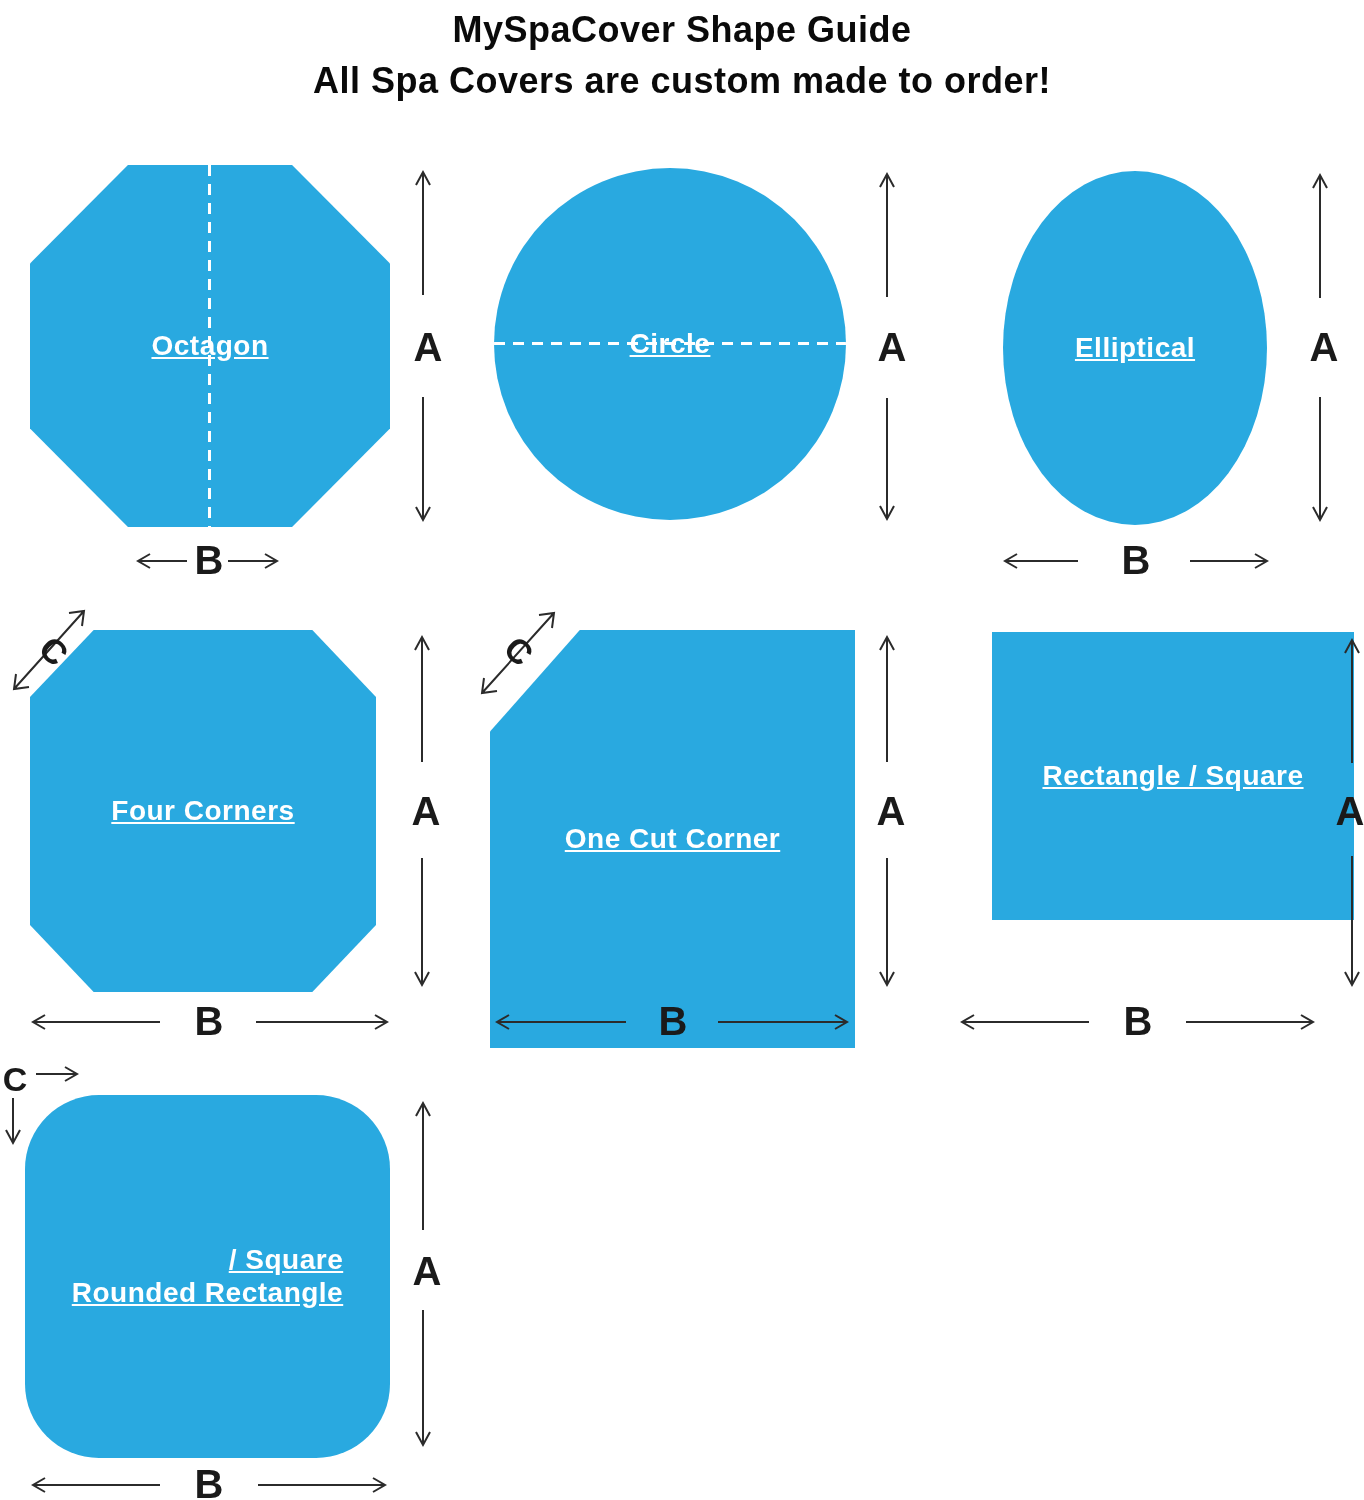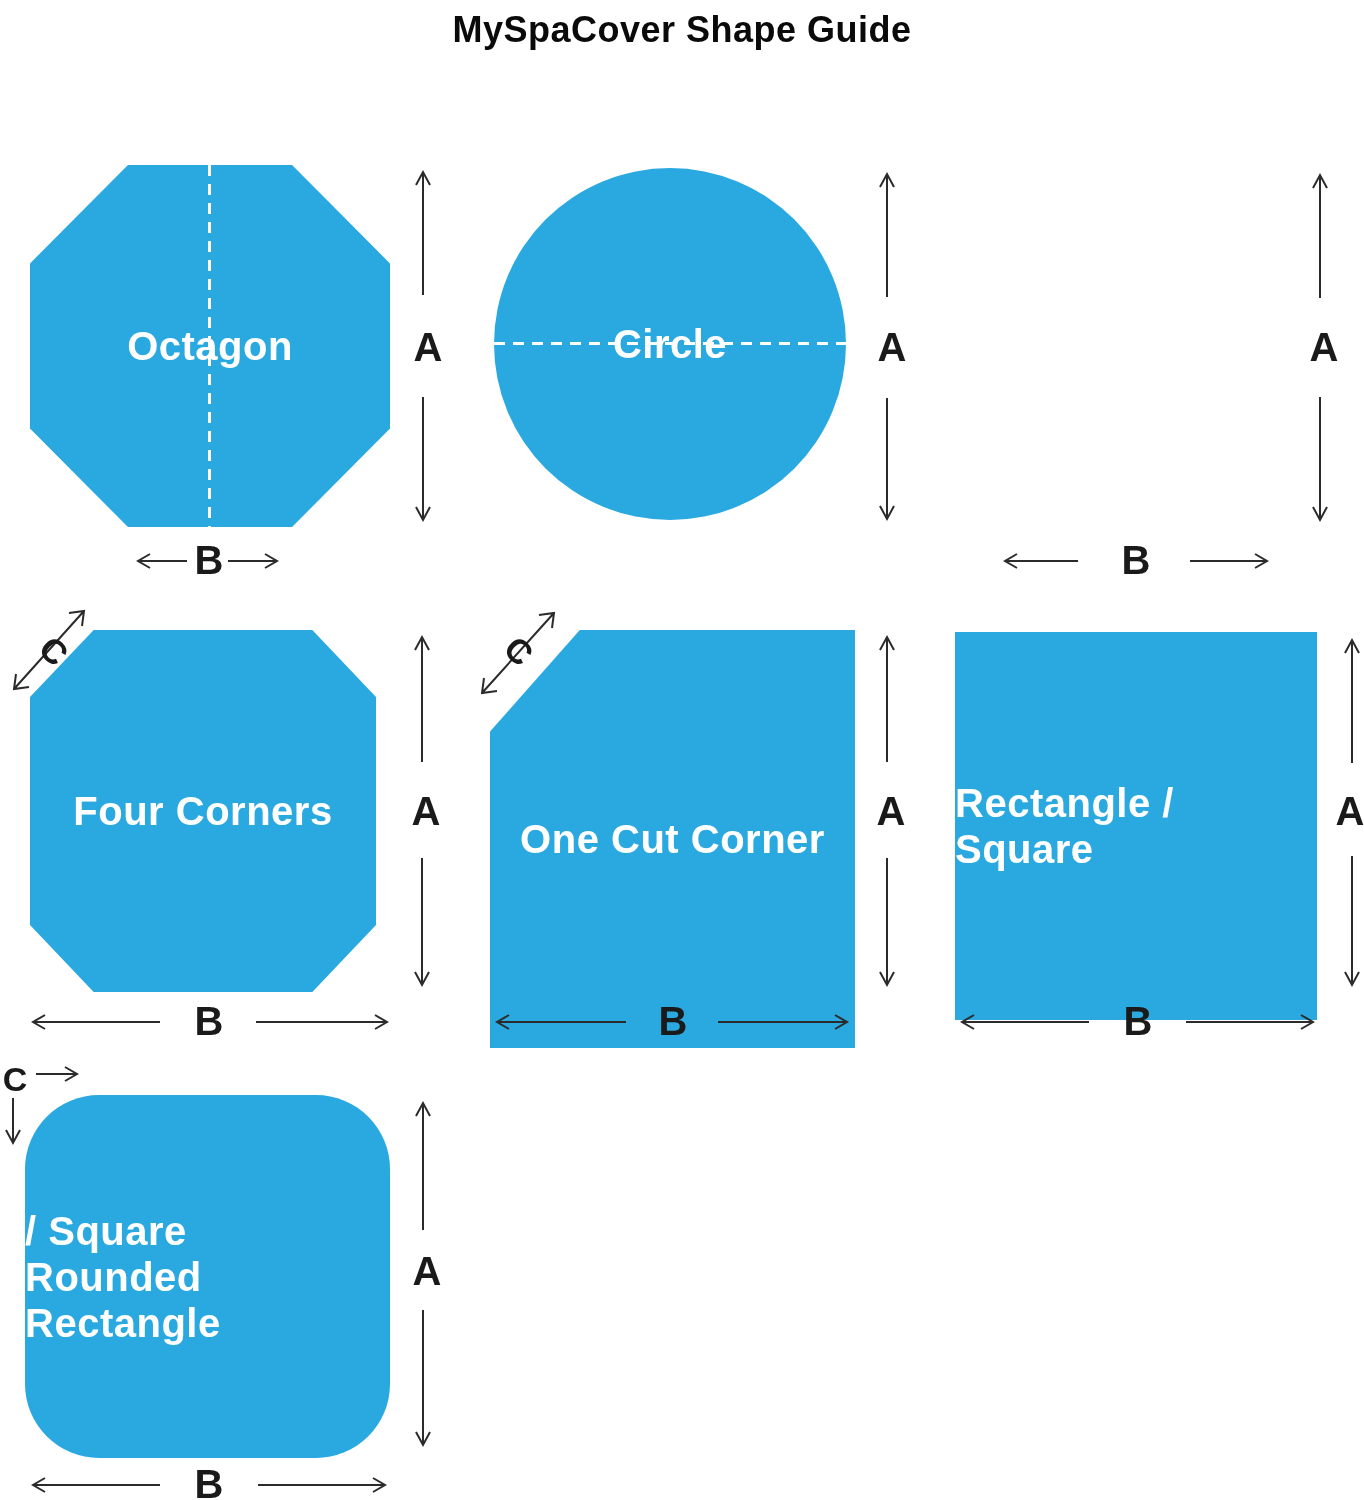--- a/index.html
+++ b/index.html
@@ -14,21 +14,21 @@
   body{font-family:"Liberation Sans", sans-serif;}
   .page{position:relative;width:1364px;height:1500px;background:#fff;overflow:hidden;}
 
   .title{position:absolute;left:0;top:4px;width:100%;text-align:center;
          font-weight:700;color:#0a0a0a;line-height:1.42;}
   .title .t1,.title .t2{font-size:36px;letter-spacing:0.5px;}
 
   .shape{position:absolute;display:flex;align-items:center;justify-content:center;
          background:var(--shape-fill);overflow:hidden;}
   .shape-label{position:relative;z-index:2;color:var(--shape-label);font-weight:700;
-               font-size:40px;text-align:left;line-height:1.15;letter-spacing:0.5px;}
+               font-size:28px;text-align:right;line-height:1.15;letter-spacing:0.5px;text-decoration:underline;}
 
   .vdash{position:absolute;top:0;bottom:0;width:3px;z-index:1;
          background:repeating-linear-gradient(to bottom,var(--dashed-line) 0 11px,transparent 11px 19px);}
   .hdash{position:absolute;left:0;right:0;height:3px;z-index:1;
          background:repeating-linear-gradient(to right,var(--dashed-line) 0 11px,transparent 11px 19px);}
 
   .dim{position:absolute;font-weight:700;font-size:40px;color:var(--dimension-label);
        transform:translate(-50%,-50%);line-height:1;}
   .dim-c{font-size:34px;}
   .dim-c.rot{transform:translate(-50%,-50%) rotate(45deg);}
@@ -36,20 +36,21 @@
   svg.arr{position:absolute;overflow:visible;}
   svg.arr path{stroke:var(--arrow);stroke-width:2;fill:none;}
 </style>
 </head>
 <body>
 
 <div class="page">
 
   <div class="title">
     <div class="t1">MySpaCover Shape Guide</div>
+    <div class="t2">All Spa Covers are custom made to order!</div>
   </div>
 
   <div class="shape" style="left:30px;top:165px;width:360px;height:362px;
               clip-path:polygon(27.2% 0,72.8% 0,100% 27.2%,100% 72.8%,72.8% 100%,27.2% 100%,0 72.8%,0 27.2%);">
     <div class="vdash" style="left:178px;"></div>
     <div class="shape-label">Octagon</div>
   </div>
   <svg class="arr" style="left:411px;top:167px" width="24" height="128">
       <path d="M12 128 V6 M5 18 L12 5 L19 18"></path>
     </svg>
@@ -70,20 +71,23 @@
     <div class="shape-label">Circle</div>
   </div>
   <svg class="arr" style="left:875px;top:169px" width="24" height="128">
       <path d="M12 128 V6 M5 18 L12 5 L19 18"></path>
     </svg>
   <span class="dim" style="left:892px;top:347px;">A</span>
   <svg class="arr" style="left:875px;top:398px" width="24" height="126">
       <path d="M12 0 V120 M5 108 L12 121 L19 108"></path>
     </svg>
 
+  <div class="shape" style="left:1003px;top:171px;width:264px;height:354px;border-radius:50%;">
+    <div class="shape-label">Elliptical</div>
+  </div>
   <svg class="arr" style="left:1308px;top:170px" width="24" height="128">
       <path d="M12 128 V6 M5 18 L12 5 L19 18"></path>
     </svg>
   <span class="dim" style="left:1324px;top:347px;">A</span>
   <svg class="arr" style="left:1308px;top:397px" width="24" height="128">
       <path d="M12 0 V122 M5 110 L12 123 L19 110"></path>
     </svg>
   <svg class="arr" style="left:1000px;top:550px" width="78" height="22">
       <path d="M78 11 H5 M17 4 L5 11 L17 18"></path>
     </svg>
@@ -131,21 +135,21 @@
       <path d="M12 0 V126 M5 114 L12 127 L19 114"></path>
     </svg>
   <svg class="arr" style="left:492px;top:1011px" width="134" height="22">
       <path d="M134 11 H5 M17 4 L5 11 L17 18"></path>
     </svg>
   <span class="dim" style="left:673px;top:1021px;">B</span>
   <svg class="arr" style="left:718px;top:1011px" width="134" height="22">
       <path d="M0 11 H129 M117 4 L129 11 L117 18"></path>
     </svg>
 
-  <div class="shape" style="left:955px;top:632px;width:362px;height:388px;">
+  <div class="shape" style="left:992px;top:632px;width:362px;height:288px;">
     <div class="shape-label">Rectangle / Square</div>
   </div>
   <svg class="arr" style="left:1340px;top:635px" width="24" height="128">
       <path d="M12 128 V6 M5 18 L12 5 L19 18"></path>
     </svg>
   <span class="dim" style="left:1350px;top:811px;">A</span>
   <svg class="arr" style="left:1340px;top:856px" width="24" height="134">
       <path d="M12 0 V128 M5 116 L12 129 L19 116"></path>
     </svg>
   <svg class="arr" style="left:957px;top:1011px" width="132" height="22">

